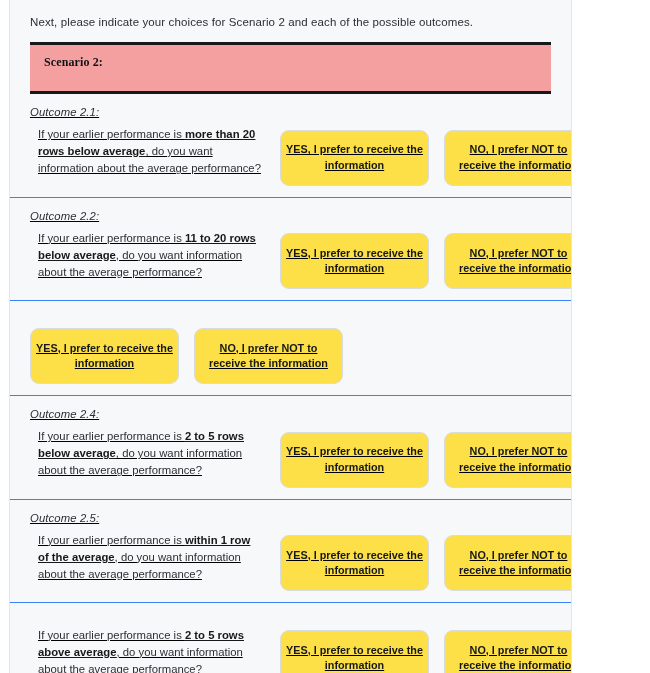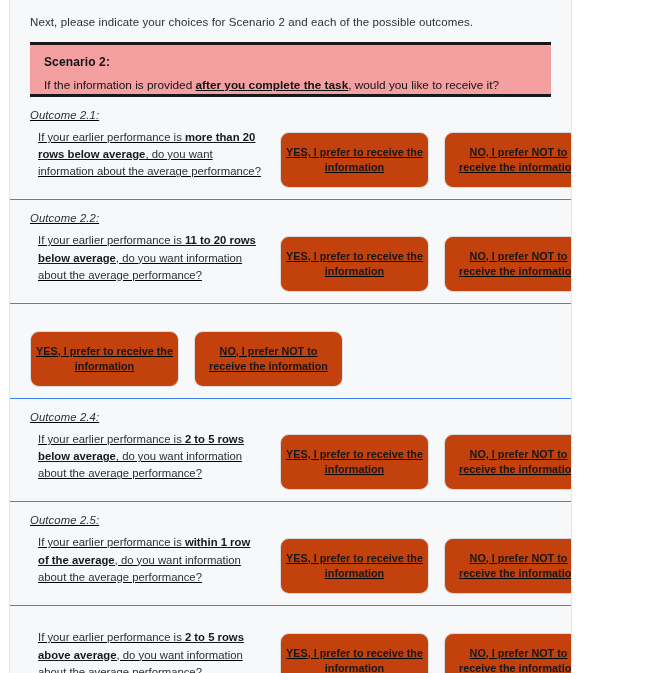--- a/index.html
+++ b/index.html
@@ -34,22 +34,23 @@
     color: #2b2f33;
     line-height: 1.4;
     letter-spacing: 0.01em;
   }
 
   .scenario-banner {
     margin: 12px 20px 0 20px;
     background: #f4a0a0;
     border-top: 3px solid #17181a;
     border-bottom: 3px solid #17181a;
-    padding: 10px 14px 0 14px;
-    box-sizing: border-box;
+    padding: 10px 14px 12px 14px;
+    box-sizing: border-box;
+    font-family: Liberation Serif, serif;
   }
   .scenario-title {
     font-size: 12px;
     font-weight: bold;
     color: #111315;
     margin: 0 0 9px 0;
     letter-spacing: 0.01em;
   }
   .scenario-question {
     font-size: 11.8px;
@@ -106,21 +107,21 @@
 
   .choice-col {
     display: flex;
     gap: 15px;
     padding-top: 4px;
   }
 
   .choice-button {
     width: 149px;
     min-height: 56px;
-    background: #c2410c;
+    background: #fde047;
     border: 1px solid #d9dcdf;
     border-radius: 9px;
     font-family: "Liberation Sans", sans-serif;
     font-size: 10.8px;
     font-weight: bold;
     color: #17181a;
     line-height: 1.42;
     text-align: center;
     display: flex;
     align-items: center;
@@ -132,21 +133,20 @@
 </style>
 </head>
 <body>
 
 <div class="page-frame">
 
   <p class="intro-text">Next, please indicate your choices for Scenario 2 and each of the possible outcomes.</p>
 
   <div class="scenario-banner">
     <div class="scenario-title">Scenario 2:</div>
-    <div class="scenario-question"><span>If the information is provided </span><span class="emph">after you complete the task</span><span>, would you like to receive it?</span></div>
   </div>
 
   <div class="outcome-list">
 
     <div class="outcome-row">
       <div class="outcome-text-col">
         <div class="outcome-label">Outcome 2.1:</div>
         <div class="outcome-question"><span>If your earlier performance is </span><span class="emph">more than 20 rows below average</span><span>, do you want information about the average performance?</span></div>
       </div>
       <div class="choice-col">

